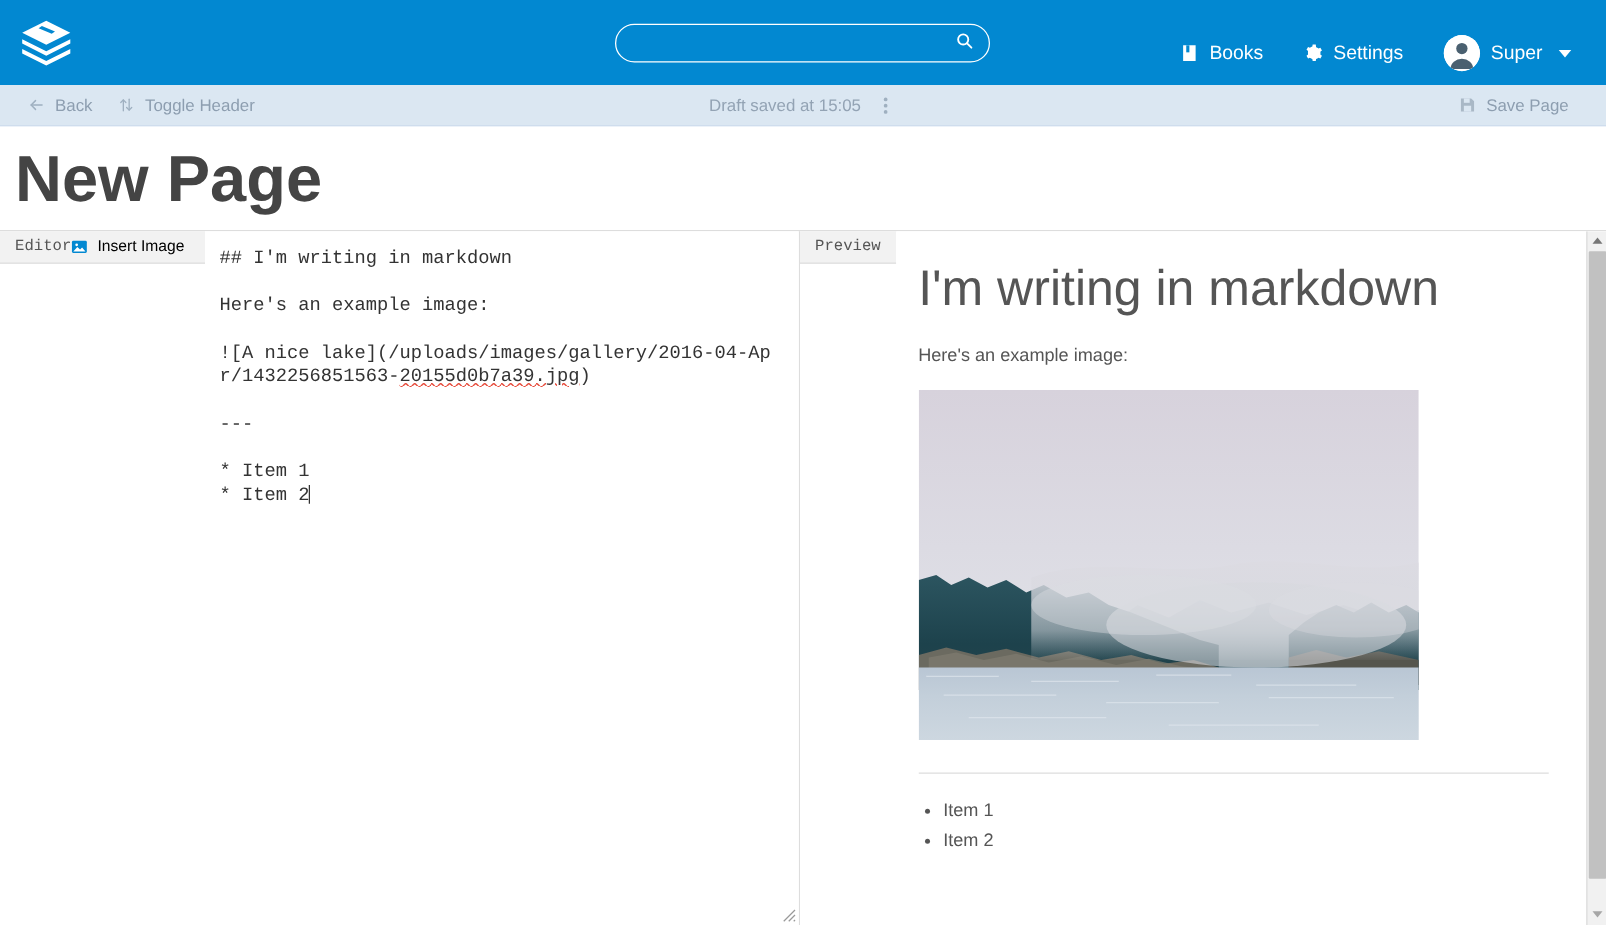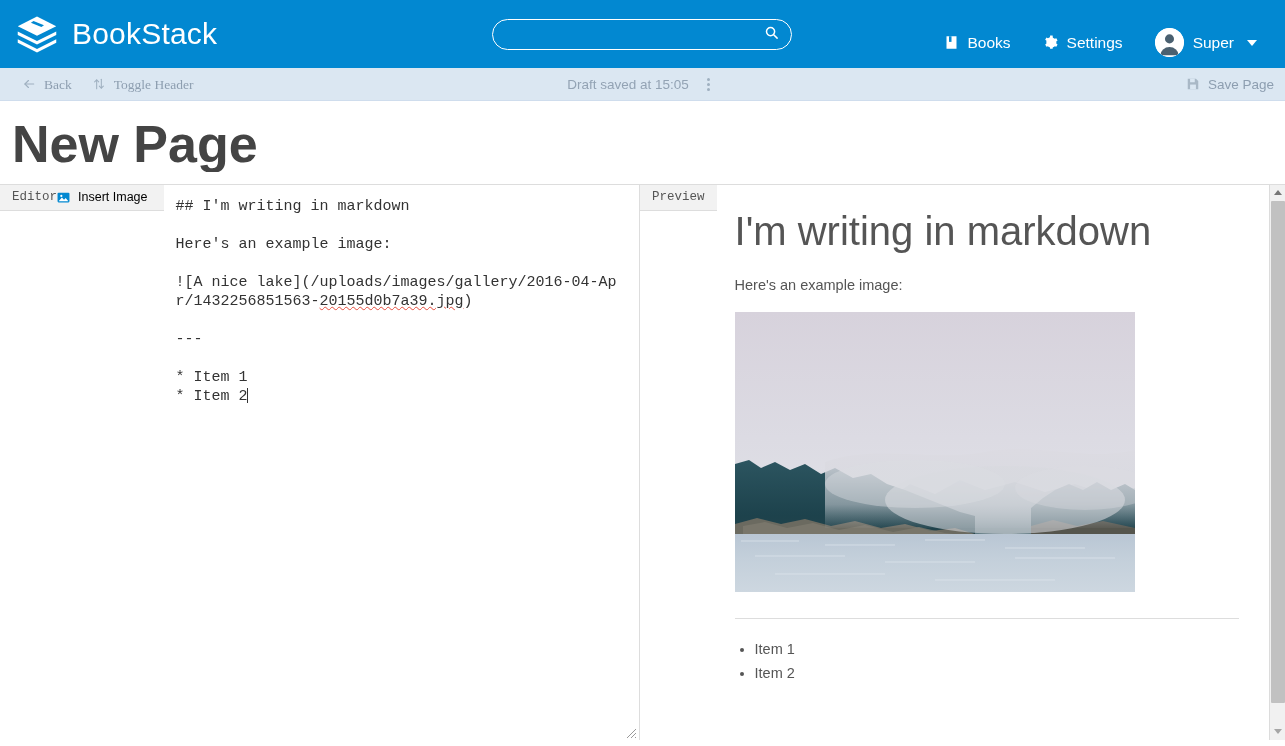--- a/index.html
+++ b/index.html
@@ -107,21 +107,21 @@
   .toolbar {
     height: 33px;
     background: #dbe7f2;
     border-bottom: 1px solid #cfdded;
     display: flex;
     align-items: center;
     position: relative;
     font-size: 13.5px;
     color: #8d9eb0;
   }
-  .tb-left { display: flex; align-items: center; padding-left: 12px; gap: 0; font-family: Liberation Serif, serif; }
+  .tb-left { display: flex; align-items: center; padding-left: 12px; gap: 0; }
   .tb-btn {
     display: flex; align-items: center; gap: 8px;
     color: #8d9eb0;
     text-decoration: none;
     padding: 0 10px;
     height: 33px;
     line-height: 33px;
     white-space: nowrap;
   }
   .tb-center {
@@ -136,21 +136,21 @@
   .tb-center > * { pointer-events: auto; }
   .draft-text { color: #93a3b4; font-size: 13.5px; }
   .kebab {
     display: flex; flex-direction: column; gap: 2px;
     padding: 4px 8px;
   }
   .kebab span { width: 3px; height: 3px; border-radius: 50%; background: #9fb0c0; display: block; }
   .tb-right {
     margin-left: auto;
     display: flex; align-items: center;
-    padding-right: 1px;
+    padding-right: 20px;
   }
   .tb-icon { width: 14px; height: 14px; flex: none; display: block; }
 
   
   .title-row {
     background: #fff;
     padding: 16px 12px 12px 12px;
   }
   .page-title {
     font-size: 52px;
@@ -336,21 +336,20 @@
 
   <a class="brand" href="#">
     <span>
       <svg class="brand-logo" viewBox="0 0 48 48" fill="#ffffff" xmlns="http://www.w3.org/2000/svg">
         <path d="M24 4 L46 15 L24 26 L2 15 Z"></path>
         <path d="M2 21 L24 32 L46 21 L46 25 L24 36 L2 25 Z"></path>
         <path d="M2 30 L24 41 L46 30 L46 34 L24 45 L2 34 Z"></path>
         <path d="M20 9 L32 14 L29 16 L17 11 Z" fill="#0288d1"></path>
       </svg>
     </span>
-    <span class="brand-text">BookStack</span>
   </a>
 
   <div class="search-wrap">
     <div class="search-box">
       <input class="search-input" type="text" value="" placeholder="" style="">
       <span>
         <svg class="search-icon" viewBox="0 0 24 24" fill="none" stroke="#ffffff" stroke-width="2.4" xmlns="http://www.w3.org/2000/svg">
           <circle cx="10.5" cy="10.5" r="6.5"></circle>
           <line x1="15.5" y1="15.5" x2="21" y2="21" stroke-linecap="round"></line>
         </svg>

